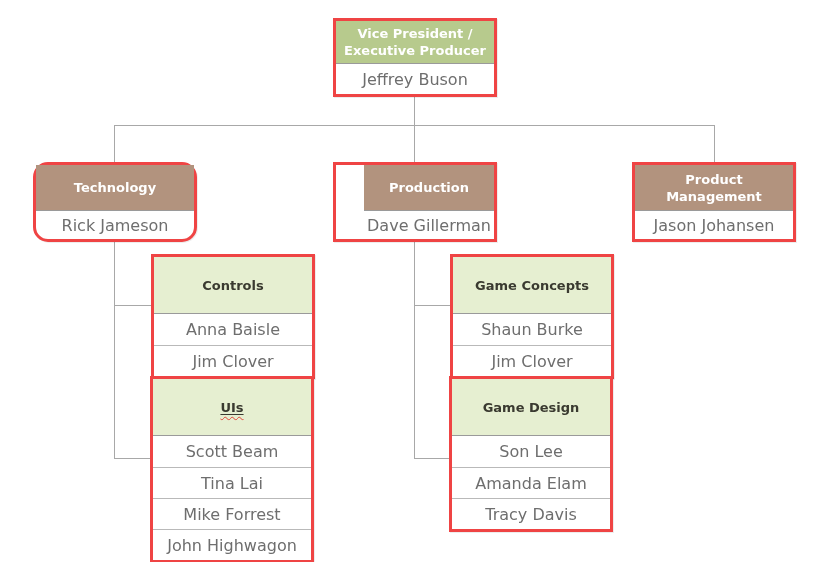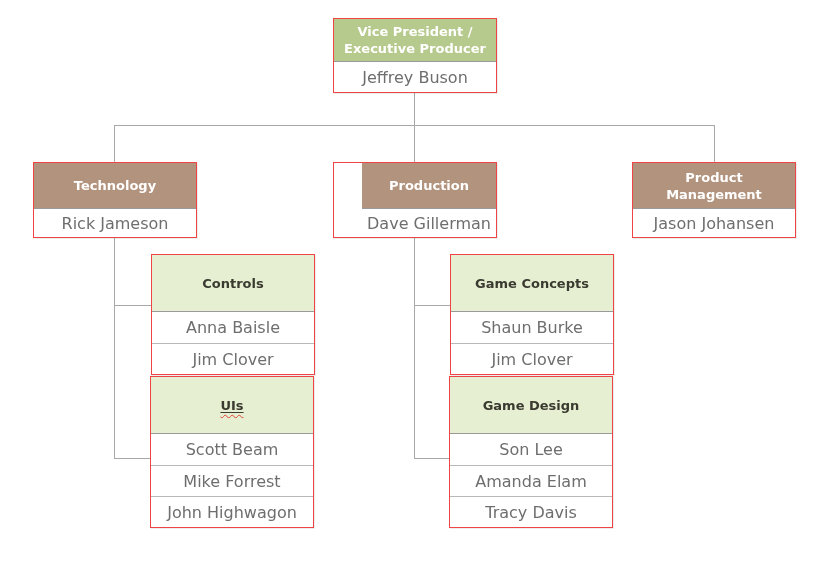--- a/index.html
+++ b/index.html
@@ -11,21 +11,21 @@
     font-family: "DejaVu Sans", "Liberation Sans", sans-serif;
     overflow: hidden;
   }
   .line { position: absolute; background: #a8a8a8; }
   .line.h { height: 1px; }
   .line.v { width: 1px; }
 
   .box {
     position: absolute;
     width: 164px;
-    border: 1px solid #ef4444;
+    border: 3px solid #ef4444;
     background: #ffffff;
     box-shadow: 1px 1px 0 rgba(0,0,0,0.07);
     box-sizing: border-box;
   }
   .hdr {
     display: flex;
     align-items: center;
     justify-content: center;
     text-align: center;
     font-weight: bold;
@@ -61,21 +61,21 @@
   }
   .squiggle-inner {
     text-decoration-line: underline;
     text-decoration-style: solid;
     text-decoration-color: #3a3a30;
     text-underline-offset: 2px;
   }
 
   
   #box-root  { left: 333px; top: 18px;  }
-  #box-tech  { left: 33px;  top: 162px; }
+  #box-tech  { left: 33px;  top: 162px; border-radius: 15px; }
   #box-prod  { left: 333px; top: 162px; padding-left: 28px; }
   #box-pm    { left: 632px; top: 162px; }
   #box-controls { left: 151px; top: 254px; }
   #box-uis      { left: 150px; top: 376px; }
   #box-concepts { left: 450px; top: 254px; }
   #box-design   { left: 449px; top: 376px; }
 </style>
 </head>
 <body>
 
@@ -119,20 +119,21 @@
     <div class="hdr team-hdr">Controls</div>
     <div class="row team-row">Anna Baisle</div>
     <div class="row team-row">Jim Clover</div>
   </div>
 
   <div class="box" id="box-uis">
     <div class="hdr team-hdr">
       <span class="squiggle-outer"><span class="squiggle-inner">UIs</span></span>
     </div>
     <div class="row team-row">Scott Beam</div>
+    <div class="row team-row">Tina Lai</div>
     <div class="row team-row">Mike Forrest</div>
     <div class="row team-row">John Highwagon</div>
   </div>
 
   <div class="box" id="box-concepts">
     <div class="hdr team-hdr">Game Concepts</div>
     <div class="row team-row">Shaun Burke</div>
     <div class="row team-row">Jim Clover</div>
   </div>
 

